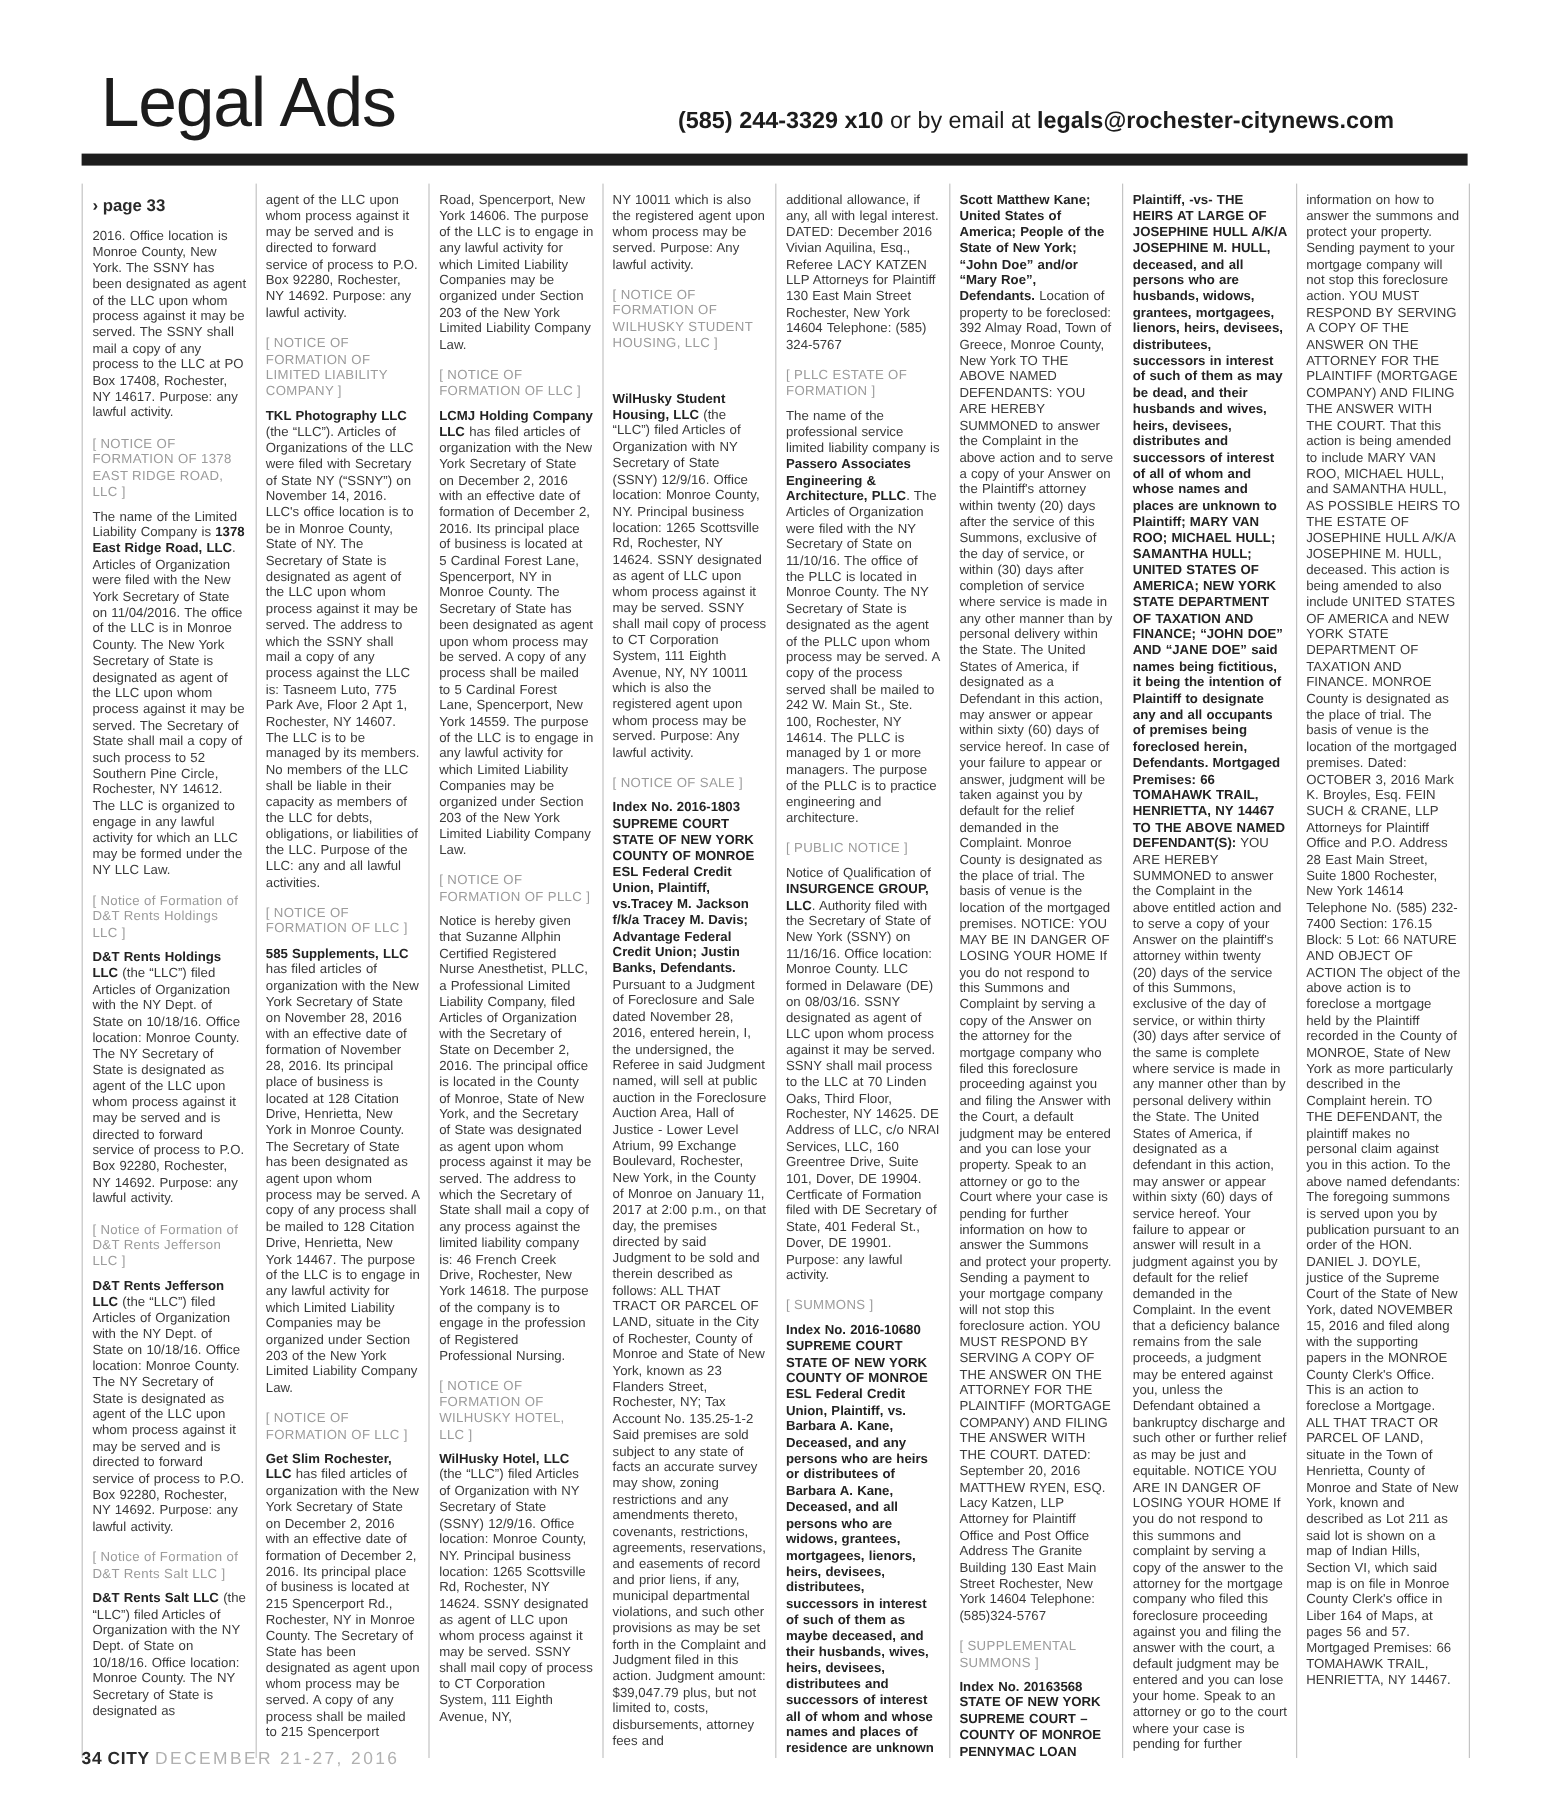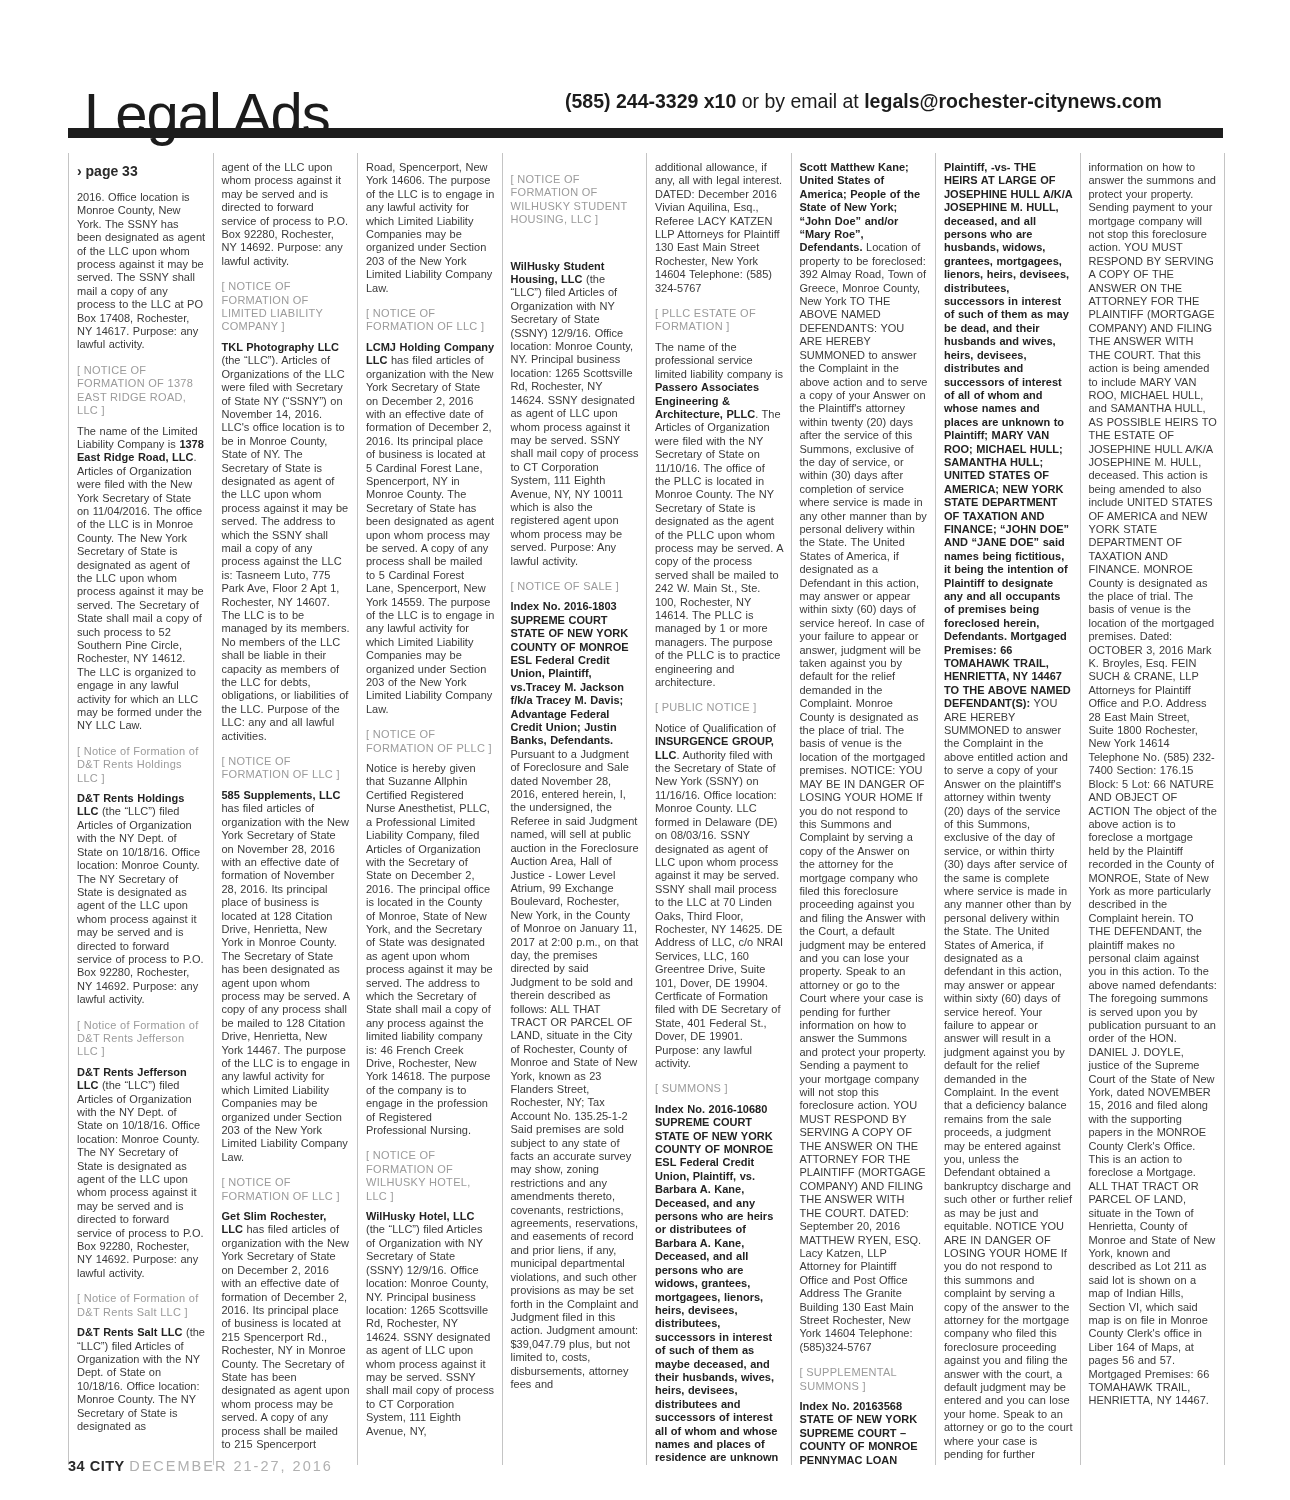--- a/index.html
+++ b/index.html
@@ -6,21 +6,20 @@
   body{
     width:1290px;height:1500px;position:relative;background:#ffffff;
     font-family:"Liberation Sans",sans-serif;color:#3a3a3a;
     -webkit-font-smoothing:antialiased;overflow:hidden;
   }
   
   .masthead-title{
     position:absolute;left:84px;top:52px;
     font-size:58px;font-weight:300;letter-spacing:-1px;color:#1c1c1c;
     font-stretch:condensed;
-    margin-top:28px;
   }
   .contact-block{
     position:absolute;left:565px;top:62px;width:660px;
     font-size:19.5px;line-height:1.35;color:#1c1c1c;font-stretch:condensed;
   }
   .contact-block b{font-weight:bold;}
   .masthead-rule{
     position:absolute;left:68px;top:128px;width:1155px;height:10px;background:#1d1d1d;
   }
   
@@ -91,20 +90,21 @@
   <div class="col">
       <p class="para"><span>Road, Spencerport, New York 14606. The purpose of the LLC is to engage in any lawful activity for which Limited Liability Companies may be organized under Section 203 of the New York Limited Liability Company Law.</span></p>
       <div class="bracket">[ NOTICE OF FORMATION OF LLC ]</div>
       <p class="para"><strong>LCMJ Holding Company LLC</strong><span> has filed articles of organization with the New York Secretary of State on December 2, 2016 with an effective date of formation of December 2, 2016. Its principal place of business is located at 5 Cardinal Forest Lane, Spencerport, NY in Monroe County. The Secretary of State has been designated as agent upon whom process may be served. A copy of any process shall be mailed to 5 Cardinal Forest Lane, Spencerport, New York 14559. The purpose of the LLC is to engage in any lawful activity for which Limited Liability Companies may be organized under Section 203 of the New York Limited Liability Company Law.</span></p>
       <div class="bracket">[ NOTICE OF FORMATION OF PLLC ]</div>
       <p class="para"><span>Notice is hereby given that Suzanne Allphin Certified Registered Nurse Anesthetist, PLLC, a Professional Limited Liability Company, filed Articles of Organization with the Secretary of State on December 2, 2016. The principal office is located in the County of Monroe, State of New York, and the Secretary of State was designated as agent upon whom process against it may be served.  The address to which the Secretary of State shall mail a copy of any process against the limited liability company is: 46 French Creek Drive, Rochester, New York 14618.  The purpose of the company is to engage in the profession of Registered Professional Nursing.</span></p>
       <div class="bracket">[ NOTICE OF FORMATION OF WILHUSKY HOTEL, LLC ]</div>
       <p class="para"><strong>WilHusky Hotel, LLC</strong><span> (the “LLC”) filed Articles of Organization with NY Secretary of State (SSNY) 12/9/16.  Office location: Monroe County, NY.  Principal business location: 1265 Scottsville Rd, Rochester, NY 14624. SSNY designated as agent of LLC upon whom process against it may be served.  SSNY shall mail copy of process to CT Corporation System, 111 Eighth Avenue, NY,</span></p>
     </div>
   <div class="col">
+      <p class="para"><span>NY 10011 which is also the registered agent upon whom process may be served.  Purpose:  Any lawful activity.</span></p>
       <div class="bracket">[ NOTICE OF FORMATION OF WILHUSKY STUDENT HOUSING, LLC ]</div>
       <div class="gap"></div>
       <p class="para"><strong>WilHusky Student Housing, LLC</strong><span> (the “LLC”) filed Articles of Organization with NY Secretary of State (SSNY) 12/9/16.  Office location: Monroe County, NY.  Principal business location: 1265 Scottsville Rd, Rochester, NY 14624. SSNY designated as agent of LLC upon whom process against it may be served.  SSNY shall mail copy of process to CT Corporation System, 111 Eighth Avenue, NY, NY 10011 which is also the registered agent upon whom process may be served.  Purpose:  Any lawful activity.</span></p>
       <div class="bracket">[ NOTICE OF SALE ]</div>
       <p class="para"><strong>Index No. 2016-1803 SUPREME COURT STATE OF NEW YORK COUNTY OF MONROE ESL Federal Credit Union, Plaintiff, vs.Tracey M. Jackson f/k/a Tracey M. Davis; Advantage Federal Credit Union; Justin Banks,  Defendants.</strong><span> Pursuant to a Judgment of Foreclosure and Sale dated November 28, 2016, entered herein, I, the undersigned, the Referee in said Judgment named, will sell at public auction in the Foreclosure Auction Area, Hall of Justice - Lower Level Atrium, 99 Exchange Boulevard, Rochester, New York, in the County of Monroe on January 11, 2017 at 2:00 p.m., on that day, the premises directed by said Judgment to be sold and therein described as follows: ALL THAT TRACT OR PARCEL OF LAND, situate in the City of Rochester, County of Monroe and State of New York, known as 23 Flanders Street, Rochester, NY; Tax Account No. 135.25-1-2 Said premises are sold subject to any state of facts an accurate survey may show, zoning restrictions and any amendments thereto, covenants, restrictions, agreements, reservations, and easements of record and prior liens, if any, municipal departmental violations, and such other provisions as may be set forth in the Complaint and Judgment filed in this action. Judgment amount:  $39,047.79 plus, but not limited to, costs, disbursements, attorney fees and</span></p>
     </div>
   <div class="col">
       <p class="para"><span>additional allowance, if any, all with legal interest. DATED:  December 2016 Vivian Aquilina, Esq., Referee LACY KATZEN LLP Attorneys for Plaintiff 130 East Main Street Rochester, New York 14604  Telephone:  (585) 324-5767</span></p>
       <div class="bracket">[ PLLC ESTATE OF FORMATION ]</div>
       <p class="para"><span>The name of the professional service limited liability company is </span><strong>Passero Associates Engineering &amp; Architecture, PLLC</strong><span>. The Articles of Organization were filed with the NY Secretary of State on 11/10/16. The office of the PLLC is located in Monroe County. The NY Secretary of State is designated as the agent of the PLLC upon whom process may be served. A copy of the process served shall be mailed to 242 W. Main St., Ste. 100, Rochester, NY 14614. The PLLC is managed by 1 or more managers. The purpose of the PLLC is to practice engineering and architecture.</span></p>

